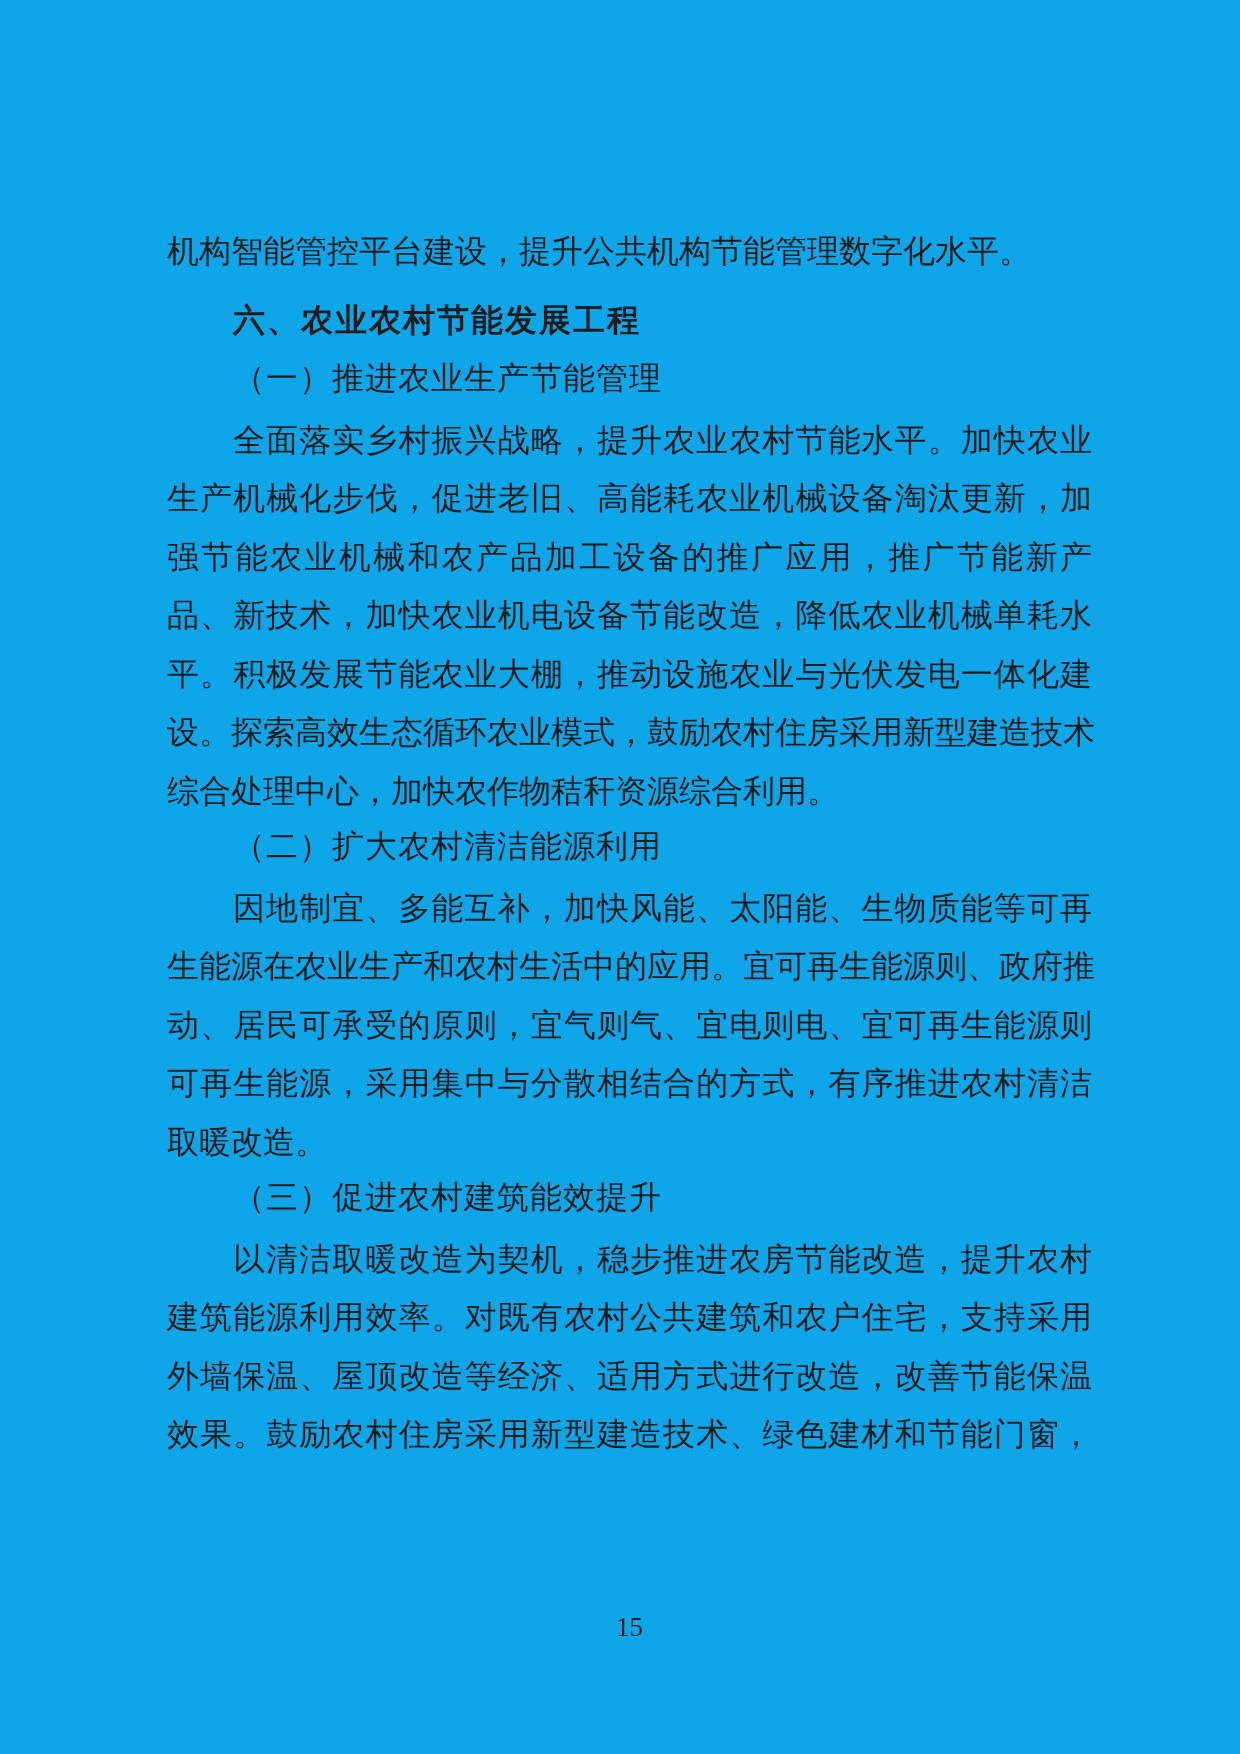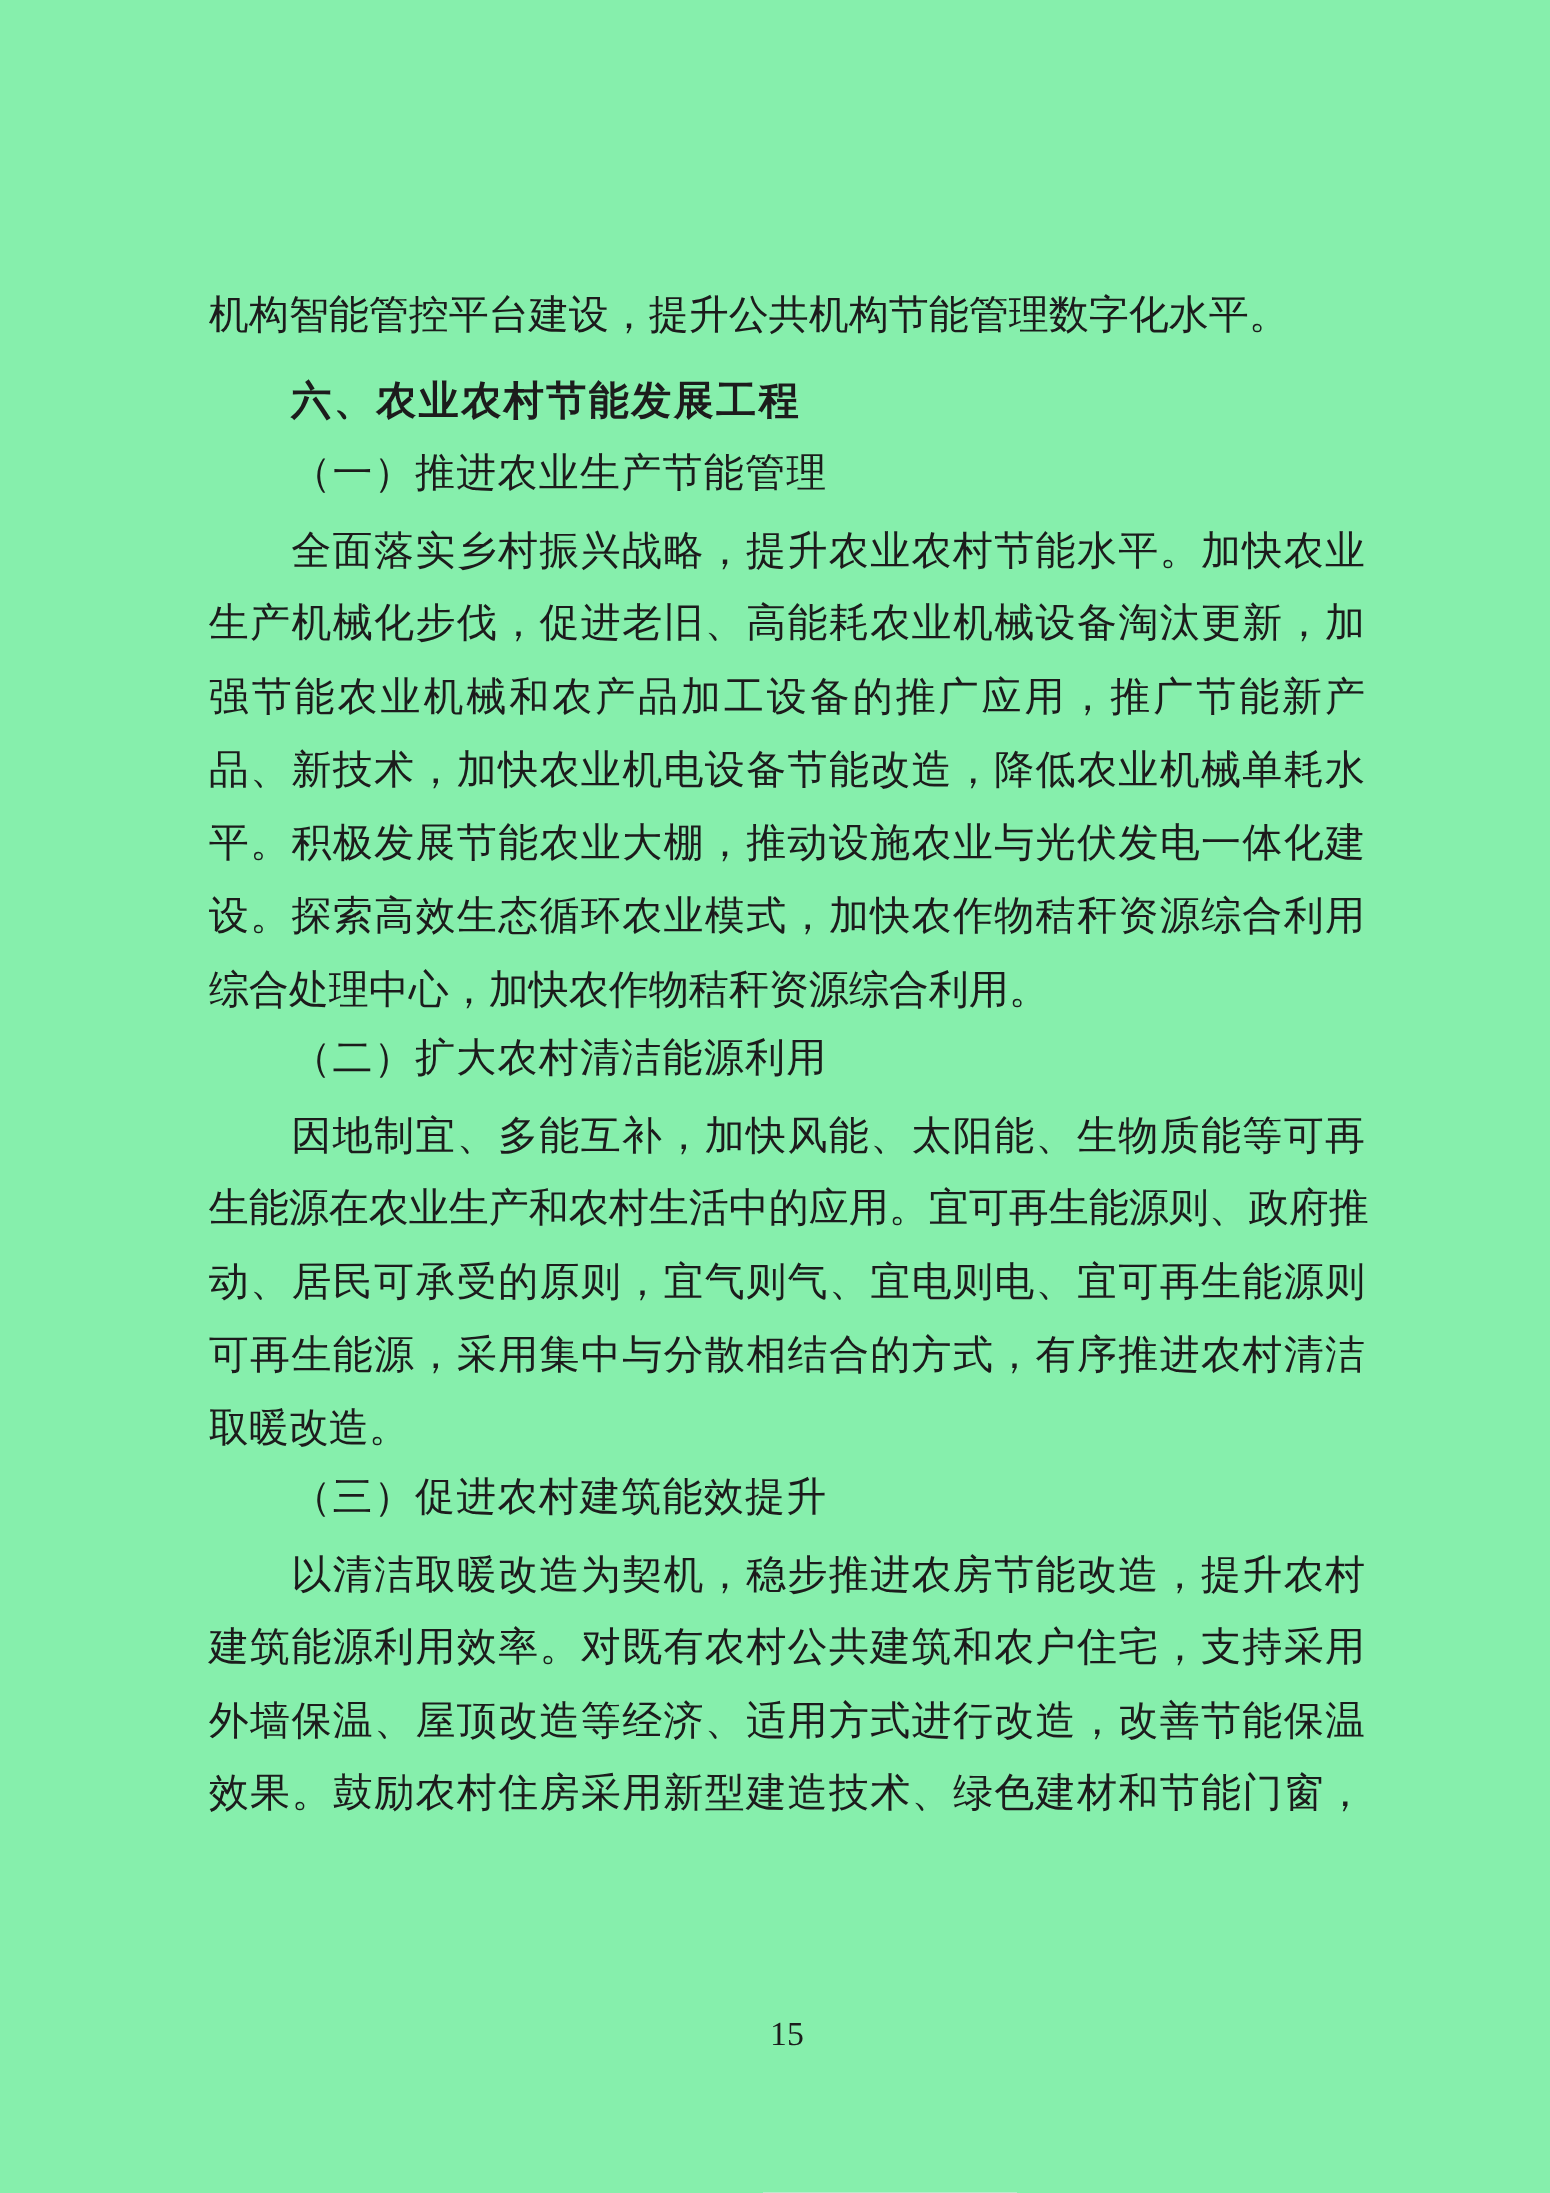--- a/index.html
+++ b/index.html
@@ -54,31 +54,31 @@
     width: 925px;
     text-align: center;
     font-size: 27px;
     line-height: 30px;
     font-family: "Liberation Serif", "DejaVu Serif", serif;
   }
 </style>
 </head>
 <body>
 
-<div class="page" style="background: #86efac; color: rgb(28, 28, 28);">
+<div class="page" style="background: #0ea5e9; color: rgb(28, 28, 28);">
   <div class="text-block">
       <div class="line para-end">机构智能管控平台建设，提升公共机构节能管理数字化水平。</div>
       <div class="line heading indent">六、农业农村节能发展工程</div>
       <div class="line subheading indent">（一）推进农业生产节能管理</div>
       <div class="line justified indent">全面落实乡村振兴战略，提升农业农村节能水平。加快农业</div>
       <div class="line justified">生产机械化步伐，促进老旧、高能耗农业机械设备淘汰更新，加</div>
       <div class="line justified">强节能农业机械和农产品加工设备的推广应用，推广节能新产</div>
       <div class="line justified">品、新技术，加快农业机电设备节能改造，降低农业机械单耗水</div>
       <div class="line justified">平。积极发展节能农业大棚，推动设施农业与光伏发电一体化建</div>
-      <div class="line justified">设。探索高效生态循环农业模式，加快农作物秸秆资源综合利用</div>
+      <div class="line justified">设。探索高效生态循环农业模式，鼓励农村住房采用新型建造技术</div>
       <div class="line para-end">综合处理中心，加快农作物秸秆资源综合利用。</div>
       <div class="line subheading indent">（二）扩大农村清洁能源利用</div>
       <div class="line justified indent">因地制宜、多能互补，加快风能、太阳能、生物质能等可再</div>
       <div class="line justified">生能源在农业生产和农村生活中的应用。宜可再生能源则、政府推</div>
       <div class="line justified">动、居民可承受的原则，宜气则气、宜电则电、宜可再生能源则</div>
       <div class="line justified">可再生能源，采用集中与分散相结合的方式，有序推进农村清洁</div>
       <div class="line para-end">取暖改造。</div>
       <div class="line subheading indent">（三）促进农村建筑能效提升</div>
       <div class="line justified indent">以清洁取暖改造为契机，稳步推进农房节能改造，提升农村</div>
       <div class="line justified">建筑能源利用效率。对既有农村公共建筑和农户住宅，支持采用</div>

